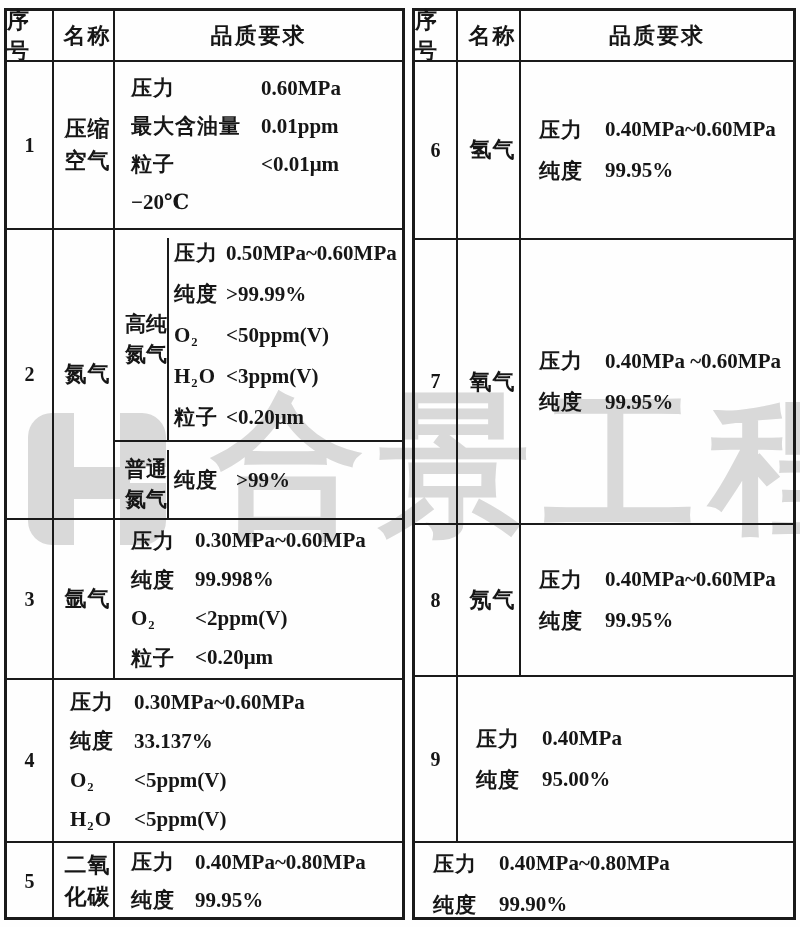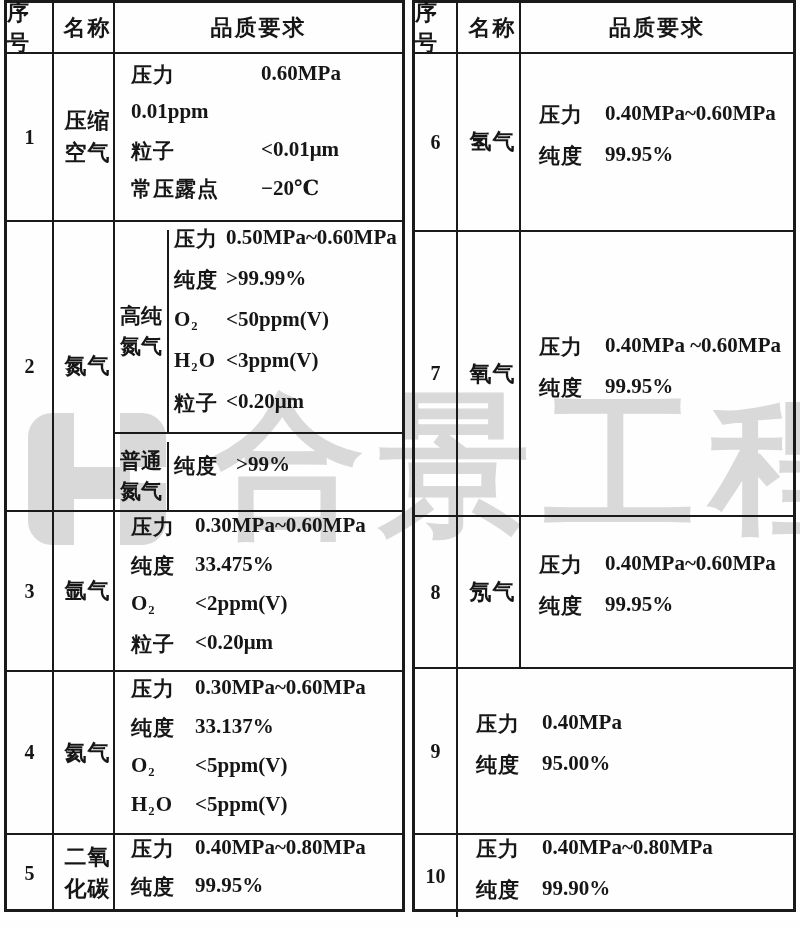--- a/index.html
+++ b/index.html
@@ -20,21 +20,21 @@
   .wm-bar-rb  { right:0; bottom:0; width:46px; height:62px; border-radius:0 0 24px 0; }
   .wm-bar-mid { left:40px; top:54px; width:62px; height:32px; }
   .wm-text {
     position:absolute; left:212px; top:386px; display:flex; gap:14px;
     font-size:152px; line-height:158px; color:#d9d9d9;
     font-family:"Liberation Sans","DejaVu Sans",sans-serif; font-weight:bold;
     white-space:nowrap;
   }
 
   
-  .tbl { position:absolute; top:0; z-index:1; border:3px solid #1a1a1a;
+  .tbl { position:absolute; top:8px; z-index:1; border:3px solid #1a1a1a;
          display:flex; flex-direction:column; height:912px; background:transparent; }
   .tbl-left  { left:4px;   width:401px; }
   .tbl-right { left:412px; width:384px; }
 
   .trow { display:flex; border-top:2px solid #1a1a1a; flex-shrink:0; }
   .trow:first-child { border-top:none; }
   .cell { border-left:2px solid #1a1a1a; }
   .trow .cell:first-child { border-left:none; }
 
   .c-num  { width:45px; display:flex; align-items:center; justify-content:center; font-size:20px; }
@@ -42,21 +42,21 @@
             justify-content:center; font-size:22px; line-height:32px; letter-spacing:1px;padding-left:8px; }
   .tbl-right .c-num  { width:41px; }
   .tbl-right .c-name { width:63px; }
   .c-specs { flex:1 1 auto; display:flex; flex-direction:column; justify-content:center;
              font-size:21px; overflow:hidden; }
 
   .hrow { height:49px; }
   .hcell { display:flex; align-items:center; justify-content:center; font-size:22px; letter-spacing:2px; }
   .h-spec { flex:1 1 auto; }
 
-  .sline { display:flex; }
+  .sline { display:flex; align-items:center; }
   .slabel { display:inline-block; flex-shrink:0; letter-spacing:1px; }
   .sval   { white-space:nowrap; }
 
   
   .r1 { height:168px; } .r2 { height:290px; } .r3 { height:160px; }
   .r4 { height:163px; } .r5 { flex:1 1 auto; }
   
   .r6 { height:178px; } .r7 { height:285px; } .r8 { height:152px; }
   .r9 { height:166px; } .r10 { flex:1 1 auto; }
 
@@ -64,21 +64,21 @@
   .r3 .c-specs, .r4 .c-specs, .r5 .c-specs { padding-left:16px; }
   .r3 .sline, .r4 .sline { height:39px; } .r5 .sline { height:38px; }
   .r3 .slabel, .r4 .slabel, .r5 .slabel { width:64px; }
 
   
   .r2 .c-specs { padding:0; justify-content:stretch; }
   .subrow { display:flex; }
   .subrow-hp { height:210px; }
   .subrow-pt { flex:1 1 auto; border-top:2px solid #1a1a1a; }
   .subname { width:54px; border-right:2px solid #1a1a1a; display:flex; flex-direction:column;
-             align-items:center; justify-content:center; font-size:21px; line-height:30px; flex-shrink:0;margin-top:8px; }
+             align-items:flex-end; justify-content:center; font-size:21px; line-height:30px; flex-shrink:0;margin-top:8px; }
   .subspecs { flex:1 1 auto; display:flex; flex-direction:column; justify-content:center;
               padding-left:5px; font-size:21px; }
   .subrow-hp .sline { height:41px; } .subrow-hp .slabel { width:52px; }
   .subrow-pt .sline { height:40px; } .subrow-pt .slabel { width:62px; }
 
   .tbl-right .c-specs { padding-left:18px; }
   .tbl-right .sline { height:41px; }
   .tbl-right .slabel { width:66px; }
 </style>
 </head>
@@ -114,28 +114,28 @@
       <div class="cell c-name">
         <div>压缩</div>
         <div>空气</div>
       </div>
       <div class="cell c-specs">
         <div class="sline">
             <span class="slabel">压力</span>
             <span class="sval">0.60MPa</span>
           </div>
         <div class="sline">
+            <span class="slabel">最大含油量</span>
             <span class="sval">0.01ppm</span>
           </div>
         <div class="sline">
             <span class="slabel">粒子</span>
             <span class="sval">&lt;0.01μm</span>
           </div>
         <div class="sline">
-            <span class="slabel">常压露点</span>
             <span class="sval">−20℃</span>
           </div>
       </div>
     </div>
 
     <div class="trow r2">
       <div class="cell c-num">2</div>
       <div class="cell c-name">
         <div>氮气</div>
       </div>
@@ -188,38 +188,35 @@
       <div class="cell c-name">
         <div>氩气</div>
       </div>
       <div class="cell c-specs">
         <div class="sline">
             <span class="slabel">压力</span>
             <span class="sval">0.30MPa~0.60MPa</span>
           </div>
         <div class="sline">
             <span class="slabel">纯度</span>
-            <span class="sval">33.475%</span>
+            <span class="sval">99.998%</span>
           </div>
         <div class="sline">
             <span class="slabel">O₂</span>
             <span class="sval">&lt;2ppm(V)</span>
           </div>
         <div class="sline">
             <span class="slabel">粒子</span>
             <span class="sval">&lt;0.20μm</span>
           </div>
       </div>
     </div>
 
     <div class="trow r4">
       <div class="cell c-num">4</div>
-      <div class="cell c-name">
-        <div>氦气</div>
-      </div>
       <div class="cell c-specs">
         <div class="sline">
             <span class="slabel">压力</span>
             <span class="sval">0.30MPa~0.60MPa</span>
           </div>
         <div class="sline">
             <span class="slabel">纯度</span>
             <span class="sval">33.137%</span>
           </div>
         <div class="sline">
@@ -319,21 +316,20 @@
             <span class="sval">0.40MPa</span>
           </div>
         <div class="sline">
             <span class="slabel">纯度</span>
             <span class="sval">95.00%</span>
           </div>
       </div>
     </div>
 
     <div class="trow r10">
-      <div class="cell c-num">10</div>
       <div class="cell c-specs">
         <div class="sline">
             <span class="slabel">压力</span>
             <span class="sval">0.40MPa~0.80MPa</span>
           </div>
         <div class="sline">
             <span class="slabel">纯度</span>
             <span class="sval">99.90%</span>
           </div>
       </div>

